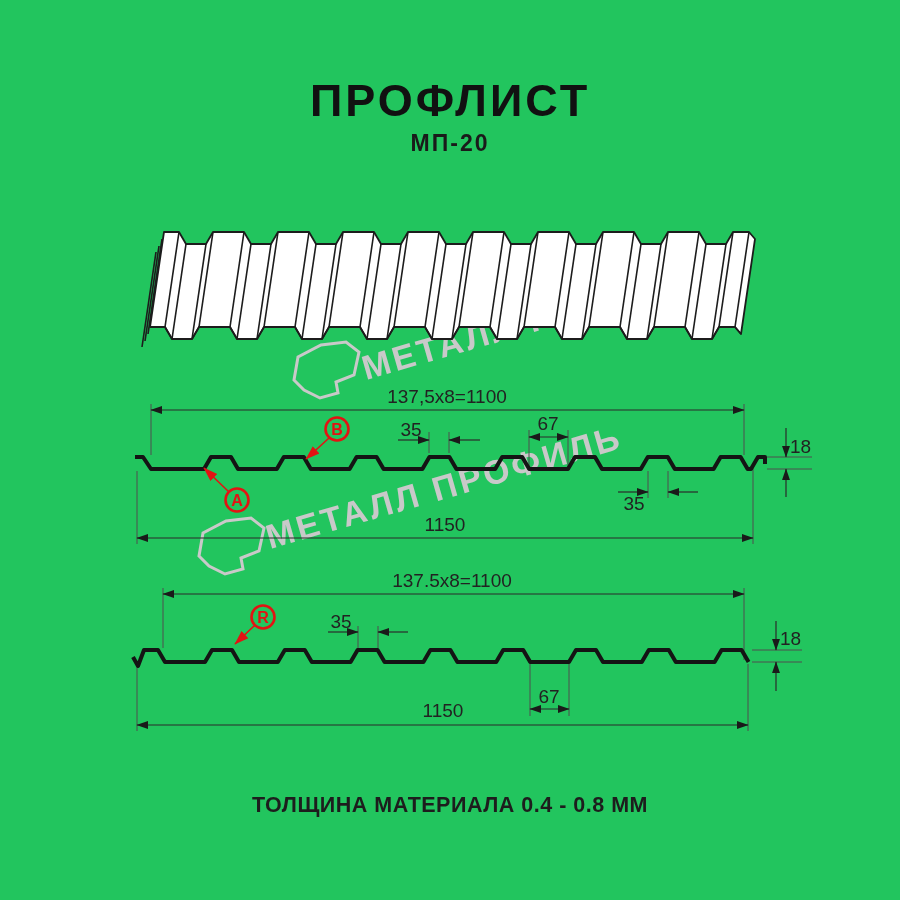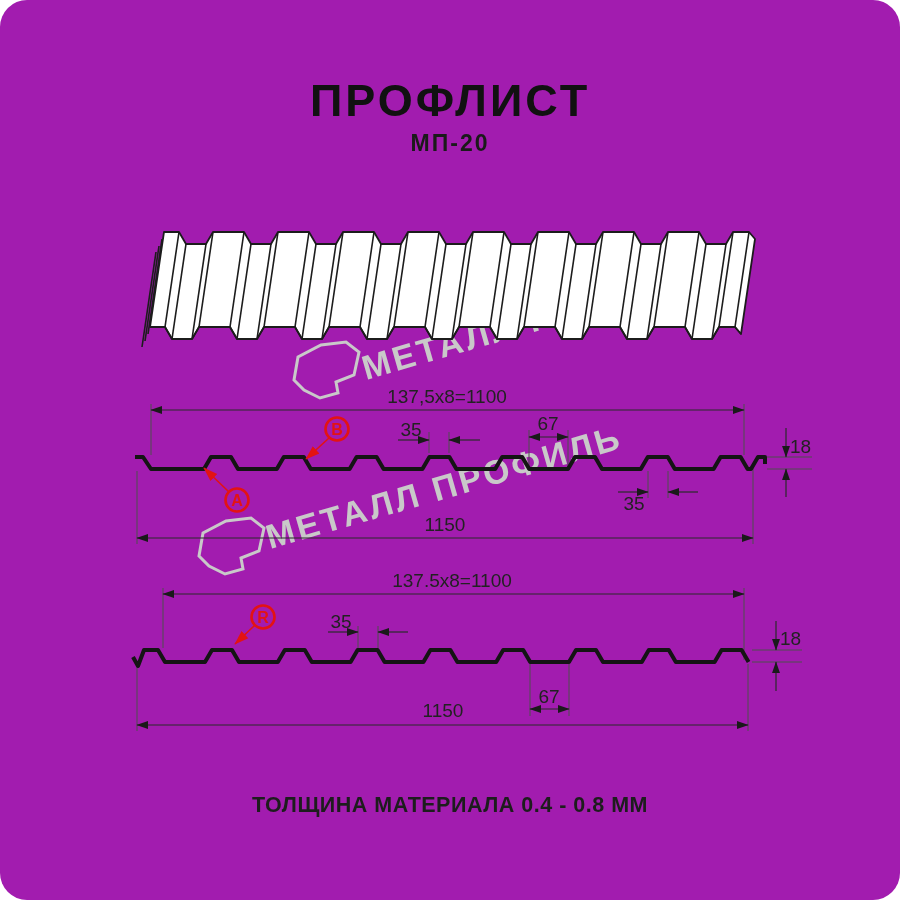--- a/index.html
+++ b/index.html
@@ -1,17 +1,17 @@
 <!DOCTYPE html>
 <html style="--accent: #e31313; --wm: #c9c9c9;"><head>
 <meta charset="utf-8">
 <style>
   html,body{margin:0;padding:0;background:#ffffff;}
-  .stage{position:relative;width:900px;height:900px;background:#a21caf;overflow:hidden;
-         font-family:"Liberation Sans",sans-serif;border-radius:27px;}
+  .stage{position:relative;width:900px;height:900px;background:#22c55e;overflow:hidden;
+         font-family:"Liberation Sans",sans-serif;}
   svg{position:absolute;left:0;top:0;}
   .title-text{font-family:"Liberation Sans",sans-serif;font-weight:bold;font-size:45px;
               letter-spacing:3px;fill:#111;}
   .subtitle-text{font-family:"Liberation Sans",sans-serif;font-weight:600;font-size:23px;
               letter-spacing:2px;fill:#1a1a1a;}
   .footer-text{font-family:"Liberation Sans",sans-serif;font-weight:600;font-size:21.5px;
               letter-spacing:.5px;fill:#1d1d1d;}
   .dim-text{font-family:"Liberation Sans",sans-serif;font-size:19px;fill:#222;}
   .profile{fill:none;stroke:#141414;stroke-width:4;stroke-linejoin:round;}
   .thin{stroke:#4f4f4f;stroke-width:1;fill:none;}

